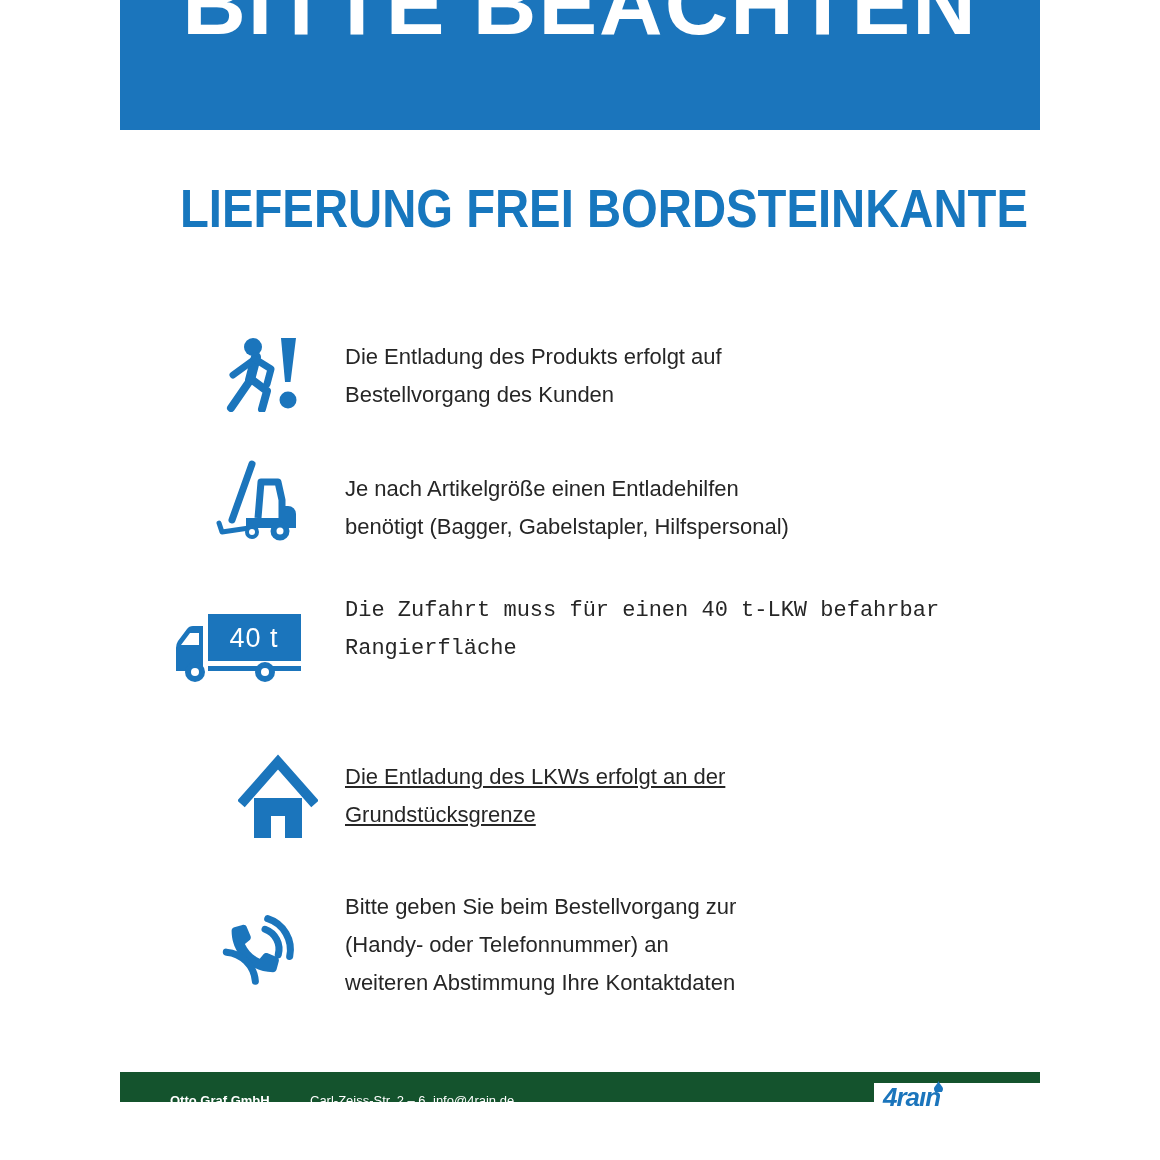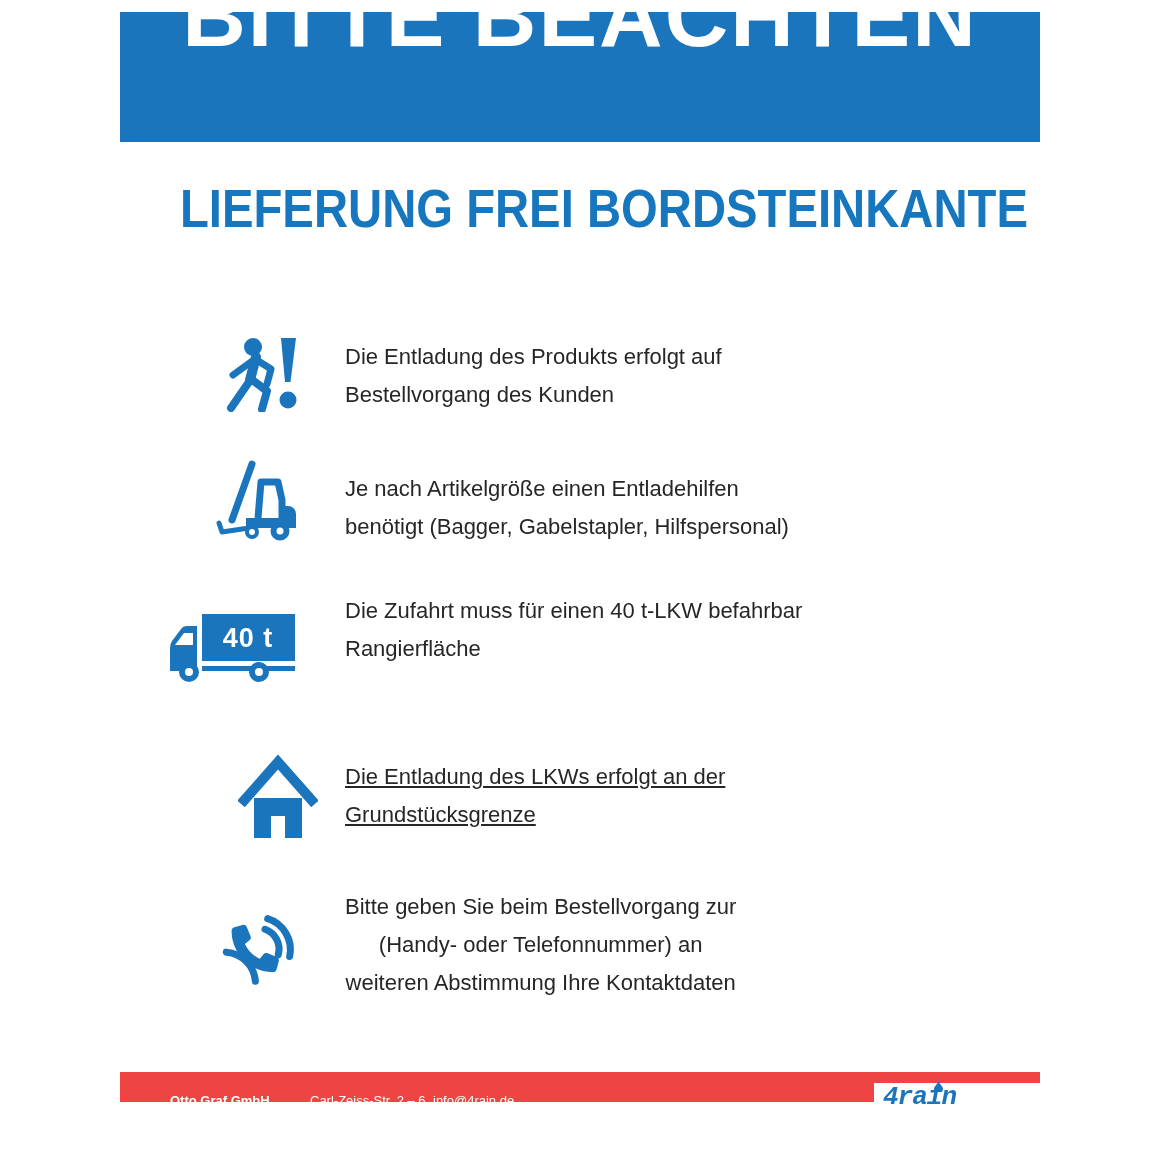--- a/index.html
+++ b/index.html
@@ -2,21 +2,21 @@
 <html><head>
 <meta charset="utf-8">
 <style>
   html,body{margin:0;padding:0;background:#ffffff;}
   #page{
     position:relative; width:1160px; height:1160px; overflow:hidden;
     background:#ffffff; font-family:"Liberation Sans", sans-serif;
   }
   
   .banner{
-    position:absolute; left:120px; top:12px; width:920px; height:130px;
+    position:absolute; left:120px; top:0; width:920px; height:130px;
     background:#1B75BC; overflow:hidden;
   }
   .banner-text{
     position:absolute; left:0; right:0; top:-40px; height:88px;
     text-align:center; line-height:88px;
     font-size:88px; font-weight:bold; letter-spacing:2px; color:#ffffff;
     white-space:nowrap;
   }
   
   .title{
@@ -30,33 +30,32 @@
   .icon svg{ display:block; width:100%; height:100%; }
   .itext{
     position:absolute; left:345px; color:#262626;
     font-size:22px; line-height:38px; white-space:nowrap;
   }
   .blue{ fill:#1B75BC; }
   .bluestroke{ stroke:#1B75BC; fill:none; }
   
   .footer-bar{
     position:absolute; left:120px; top:1072px; width:920px; height:30px;
-    background:#ef4444;
+    background:#14532d;
   }
   .footer-text{
     position:absolute; top:21px; color:#ffffff; font-size:13px;
     line-height:16px; white-space:nowrap;
   }
   .footer-company{ left:50px; font-weight:bold; }
   .footer-address{ left:190px; }
   .footer-email{ left:313px; }
   .logo-box{
     position:absolute; left:754px; top:11px; width:166px; height:19px;
     background:#ffffff;
-    font-family:Liberation Mono, monospace;
   }
   .logo-text{
     position:absolute; left:9px; top:1px;
     font-size:26px; line-height:26px; font-weight:bold; font-style:italic;
     color:#1B75BC; letter-spacing:-1px;
   }
   .logo-drop{ position:absolute; left:60px; top:-2px; width:9px; height:11px; }
 </style>
 </head>
 <body>
@@ -101,34 +100,34 @@
         <circle cx="70" cy="71" r="3.5" fill="#ffffff"></circle>
       </svg>
     </div>
     <div class="itext" style="top:470px;">
       <div>Je nach Artikelgröße einen Entladehilfen</div>
       <div>benötigt (Bagger, Gabelstapler, Hilfspersonal)</div>
     </div>
   </div>
 
   <div>
-    <div class="icon" style="left:169px; top:614px; width:126px; height:70px;font-weight:bold;">
+    <div class="icon" style="left:175px; top:614px; width:126px; height:70px;">
       <svg viewBox="0 0 126 70" xmlns="http://www.w3.org/2000/svg">
         <rect class="blue" x="33" y="0" width="93" height="47"></rect>
         <text x="79" y="33" text-anchor="middle" fill="#ffffff" font-family="Liberation Sans, sans-serif" font-size="27" letter-spacing="1">40 t</text>
         <rect class="blue" x="33" y="52" width="93" height="5"></rect>
         <path class="blue" d="M1 57 L1 34 Q1 30 3 27 L12 15 Q14 12 18 12 L28 12 L28 57 Z"></path>
         <polygon points="6,31 15,19 24,19 24,31" fill="#ffffff"></polygon>
         <circle class="blue" cx="20" cy="58" r="10"></circle>
         <circle cx="20" cy="58" r="4" fill="#ffffff"></circle>
         <circle class="blue" cx="90" cy="58" r="10"></circle>
         <circle cx="90" cy="58" r="4" fill="#ffffff"></circle>
       </svg>
     </div>
-    <div class="itext" style="top:592px;">
+    <div class="itext" style="top:592px;font-family:Liberation Mono, monospace;">
       <div>Die Zufahrt muss für einen 40 t-LKW befahrbar</div>
       <div>Rangierfläche</div>
     </div>
   </div>
 
   <div>
     <div class="icon" style="left:238px; top:752px; width:80px; height:88px;">
       <svg viewBox="0 0 80 88" xmlns="http://www.w3.org/2000/svg">
         <path class="bluestroke" d="M3 52 L40 10 L77 52" stroke-width="10" stroke-linecap="butt" stroke-linejoin="miter"></path>
         <rect class="blue" x="16" y="46" width="48" height="40"></rect>
@@ -145,21 +144,21 @@
     <div class="icon" style="left:214px; top:901px; width:88px; height:97px;">
       <svg viewBox="0 0 100 110" xmlns="http://www.w3.org/2000/svg">
         <g transform="translate(20,27) scale(0.105)">
           <path class="blue" d="M164.9 24.6c-7.7-18.6-28-28.5-47.4-23.2l-88 24C12.1 30.2 0 46 0 64C0 311.4 200.6 512 448 512c18 0 33.8-12.1 38.6-29.5l24-88c5.3-19.4-4.6-39.7-23.2-47.4l-96-40c-16.3-6.8-35.2-2.1-46.3 11.6L304.7 368C234.3 334.7 177.3 277.7 144 207.3L193.3 167c13.7-11.2 18.4-30 11.6-46.3l-40-96z"></path>
         </g>
         <path class="bluestroke" d="M58 32 A24 24 0 0 1 73 61" stroke-width="8" stroke-linecap="round"></path>
         <path class="bluestroke" d="M61 20 A37 37 0 0 1 86 63" stroke-width="8" stroke-linecap="round"></path>
         <path class="bluestroke" d="M47 91 A36 36 0 0 0 14 58" stroke-width="8" stroke-linecap="round"></path>
       </svg>
     </div>
-    <div class="itext" style="top:888px;text-align:center;">
+    <div class="itext" style="top:888px;">
       <div>Bitte geben Sie beim Bestellvorgang zur</div>
       <div>(Handy- oder Telefonnummer) an</div>
       <div>weiteren Abstimmung Ihre Kontaktdaten</div>
     </div>
   </div>
 
   <div class="footer-bar">
     <span class="footer-text footer-company">Otto Graf GmbH</span>
     <span class="footer-text footer-address">Carl-Zeiss-Str. 2 – 6</span>
     <span class="footer-text footer-email">info@4rain.de</span>

